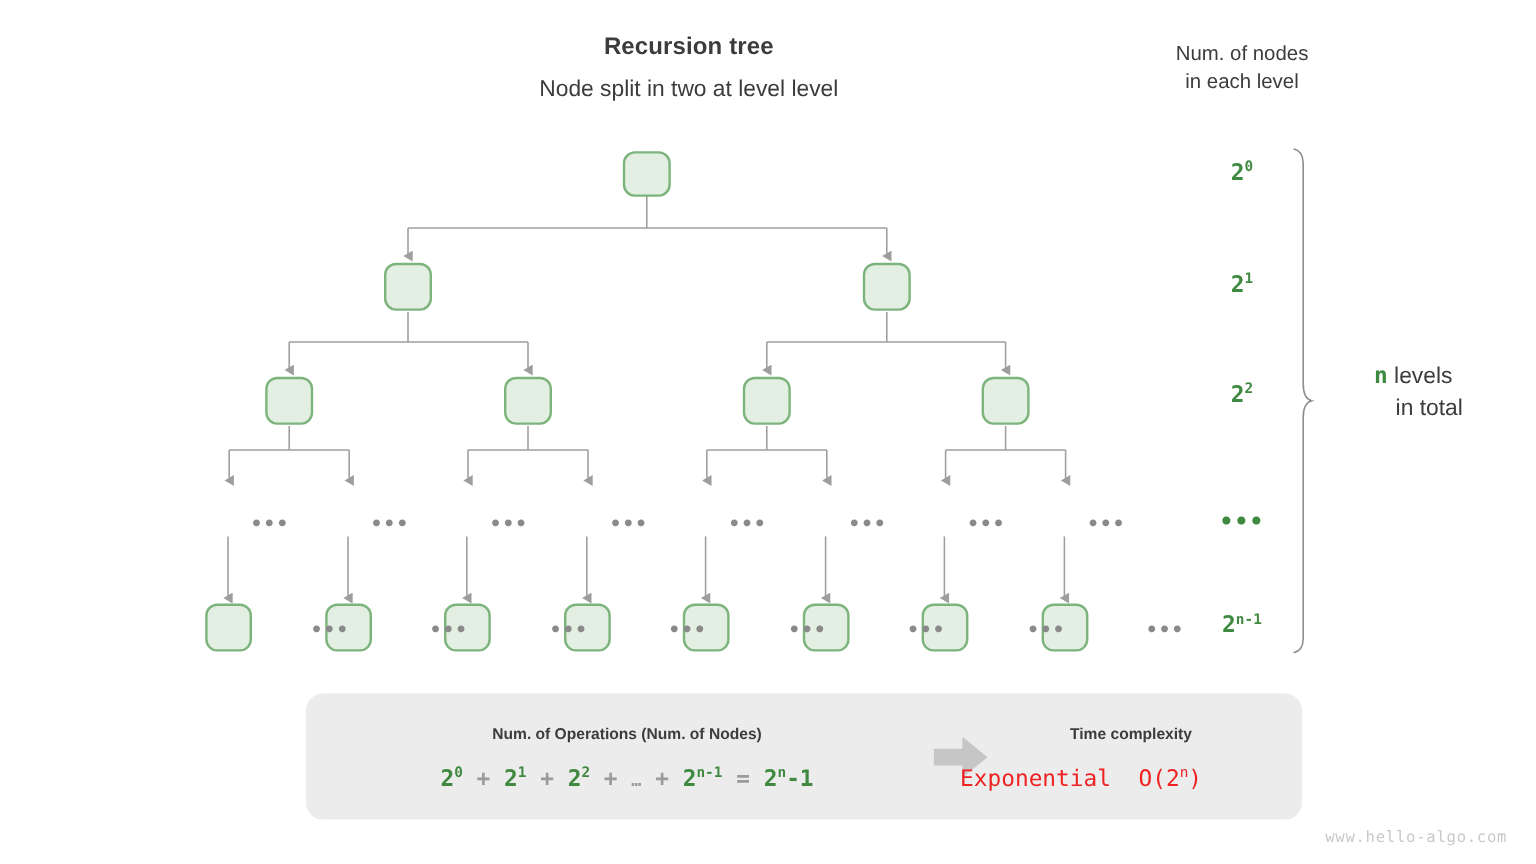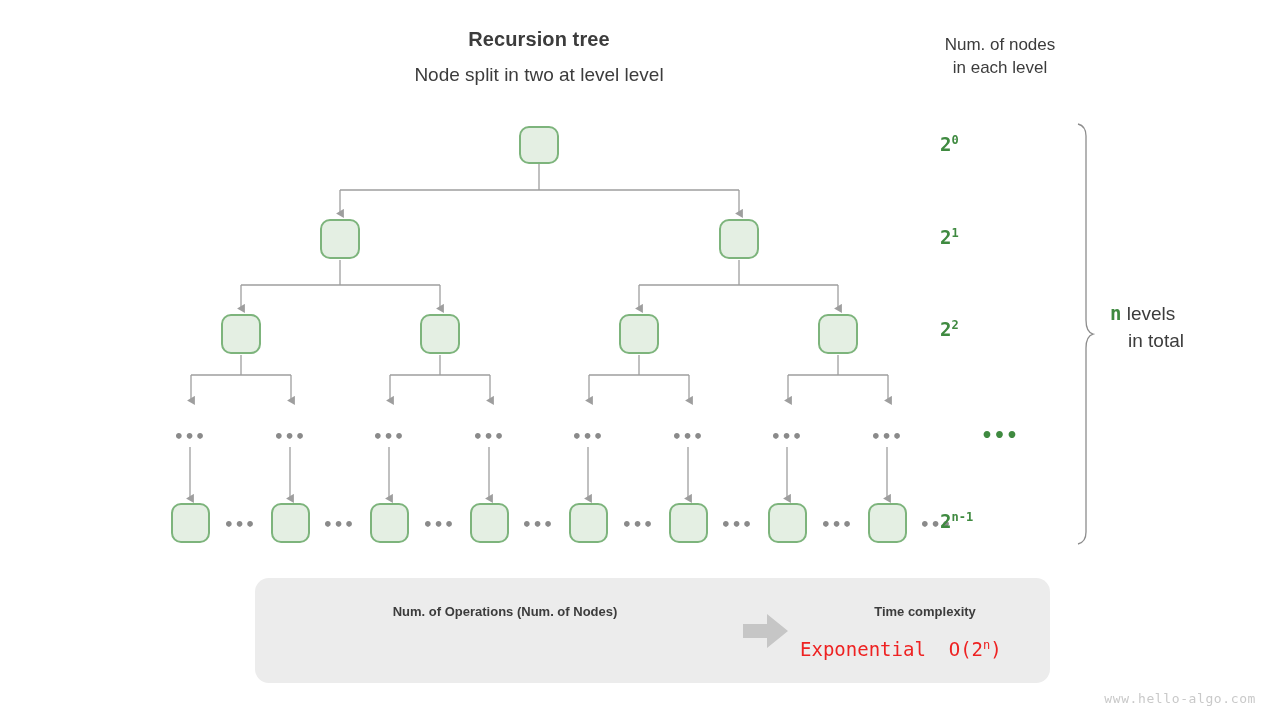--- a/index.html
+++ b/index.html
@@ -5,21 +5,21 @@
   html,body{margin:0;padding:0;}
   body{
     width:1280px;height:720px;
     background:#ffffff;
     font-family:"Liberation Sans", sans-serif;
     position:relative;
     overflow:hidden;
     color:#3c3c3c;
   }
   #stage{position:absolute;left:0;top:0;width:1280px;height:720px;}
-  .abs{position:absolute;}
+  .abs{position:absolute;padding-left:35px;}
 
   
   .title-main{
     left:0;top:28px;width:1078px;text-align:center;
     font-size:20px;font-weight:bold;color:#3c3c3c;letter-spacing:.1px;
   }
   .title-sub{
     left:0;top:64px;width:1078px;text-align:center;
     font-size:19px;font-weight:normal;color:#3c3c3c;
   }
@@ -27,21 +27,21 @@
     left:900px;top:33px;width:200px;text-align:center;
     font-size:17px;font-weight:normal;color:#3c3c3c;line-height:23px;
   }
 
   
   #tree{position:absolute;left:0;top:0;width:1280px;height:720px;
         pointer-events:none;}
 
   
   .lvl-label{
-    width:120px;
+    width:120px;text-align:center;
     font-family:"DejaVu Sans Mono","Liberation Mono",monospace;
     font-weight:bold;font-size:19px;color:#3f8a40;
     left:940px;
   }
   .lvl-label sup{font-size:12px;vertical-align:super;line-height:0;}
   .lvl-dots{
     width:120px;text-align:center;left:940px;
     font-family:"DejaVu Sans Mono","Liberation Mono",monospace;
     font-weight:bold;font-size:19px;color:#3f8a40;letter-spacing:1px;
   }
@@ -229,20 +229,33 @@
   <div class="abs brace-text">
     <span class="nvar">n</span>
     <span>levels</span>
     <span class="l2">in total</span>
   </div>
 
   <div class="abs" id="summary"></div>
 
   <div class="abs sum-left">
     <div class="sum-head">Num. of Operations (Num. of Nodes)</div>
+    <div class="sum-formula">
+      <span>2<sup>0</sup></span>
+      <span class="op">+</span>
+      <span>2<sup>1</sup></span>
+      <span class="op">+</span>
+      <span>2<sup>2</sup></span>
+      <span class="op">+</span>
+      <span class="mid-dots">…</span>
+      <span class="op">+</span>
+      <span>2<sup>n‑1</sup></span>
+      <span class="op">=</span>
+      <span>2<sup>n</sup>‑1</span>
+    </div>
   </div>
 
   <div class="abs" id="arrow-wrap">
     <svg viewBox="0 0 46 38" width="46" height="38" xmlns="http://www.w3.org/2000/svg">
       <path d="M0,12 L24,12 L24,2 L45,19 L24,36 L24,26 L0,26 Z" fill="#c6c6c6"></path>
     </svg>
   </div>
 
   <div class="abs sum-right">
     <div class="sum-head">Time complexity</div>

